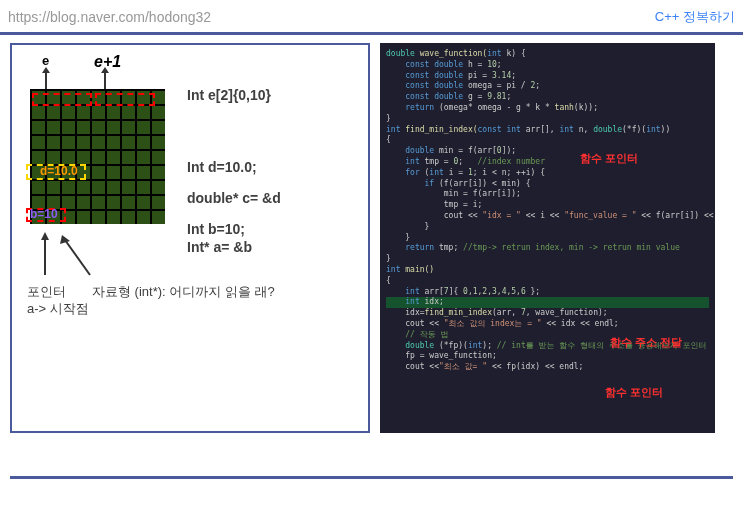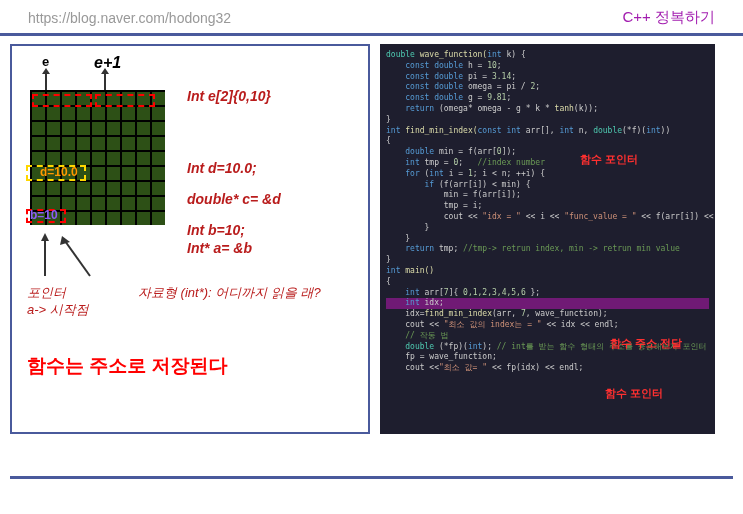--- a/index.html
+++ b/index.html
@@ -7,30 +7,30 @@
       width: 743px;
       height: 514px;
       font-family: "Malgun Gothic", Arial, sans-serif;
       background: #fff;
       position: relative;
     }
     .header {
       display: flex;
       justify-content: space-between;
       align-items: center;
-      padding: 8px 28px 6px;
+      padding: 8px 8px 6px;
       border-bottom: 3px solid #4a5a9c;
     }
     .url {
       color: #999;
       font-size: 14px;
     }
     .title-right {
-      color: #a21caf;
-      font-size: 15px;
+      color: #3b82f6;
+      font-size: 13px;
     }
     .content {
       display: flex;
       padding: 8px 10px;
       gap: 10px;
     }
     .left-panel {
       width: 360px;
       height: 390px;
       border: 2px solid #4a5a9c;
@@ -105,22 +105,21 @@
     .cell-label {
       position: absolute;
       color: #ff9900;
       font-size: 12px;
       font-weight: bold;
       z-index: 3;
     }
     .txt {
       position: absolute;
       font-size: 14px;
-      color: #b91c1c;
-      font-style: italic;
+      color: #404040;
     }
     .txt.bold { font-weight: bold; }
     .big-red {
       position: absolute;
       color: #ff0000;
       font-weight: bold;
       font-size: 19px;
       line-height: 1.5;
       left: 15px;
       top: 306px;
@@ -133,21 +132,21 @@
     .st { color: #ce9178; }
     .cm { color: #6a9955; }
     .red-anno {
       color: #ff3030;
       font-weight: bold;
       font-size: 11px;
       position: absolute;
       font-family: "Malgun Gothic", sans-serif;
     }
     .sel-line {
-      background: #701a75;
+      background: #14532d;
       display: inline-block;
       width: 100%;
     }
     pre { white-space: pre; }
   </style>
 </head>
 <body>
 
 <div class="header">
   <div class="url">https://blog.naver.com/hodong32</div>
@@ -177,24 +176,24 @@
 
     <svg style="position:absolute; top:185px; left:28px; z-index:3;" width="60" height="50">
       <line x1="5" y1="45" x2="5" y2="8" stroke="#333" stroke-width="2"></line>
       <polygon points="5,2 1,10 9,10" fill="#333"></polygon>
       <line x1="50" y1="45" x2="25" y2="10" stroke="#333" stroke-width="2"></line>
       <polygon points="22,5 20,14 30,11" fill="#333"></polygon>
     </svg>
 
     <div class="txt" style="top:238px; left:15px; font-size:13px;">포인터</div>
     <div class="txt" style="top:255px; left:15px; font-size:13px;">a-&gt; 시작점</div>
-    <div class="txt" style="top:238px; left:80px; font-size:13px;margin-left:46px;">자료형 (int*): 어디까지 읽을 래?</div>
+    <div class="txt" style="top:238px; left:80px; font-size:13px;">자료형 (int*): 어디까지 읽을 래?</div>
 
     <div class="big-red">
-      <span>함수는 주소로 저장된다</span><br>
+      <br>
     </div>
   </div>
 
   <div class="right-panel">
 <pre><span class="ty">double</span><span class="fn"> wave_function(</span><span class="kw">int</span><span> k) {</span>
 <span class="kw">    const double</span><span> h = </span><span class="nm">10</span><span>;</span>
 <span class="kw">    const double</span><span> pi = </span><span class="nm">3.14</span><span>;</span>
 <span class="kw">    const double</span><span> omega = pi / </span><span class="nm">2</span><span>;</span>
 <span class="kw">    const double</span><span> g = </span><span class="nm">9.81</span><span>;</span>
 <span class="kw">    return</span><span> (omega* omega - g * k * </span><span class="fn">tanh</span><span>(k));</span>

